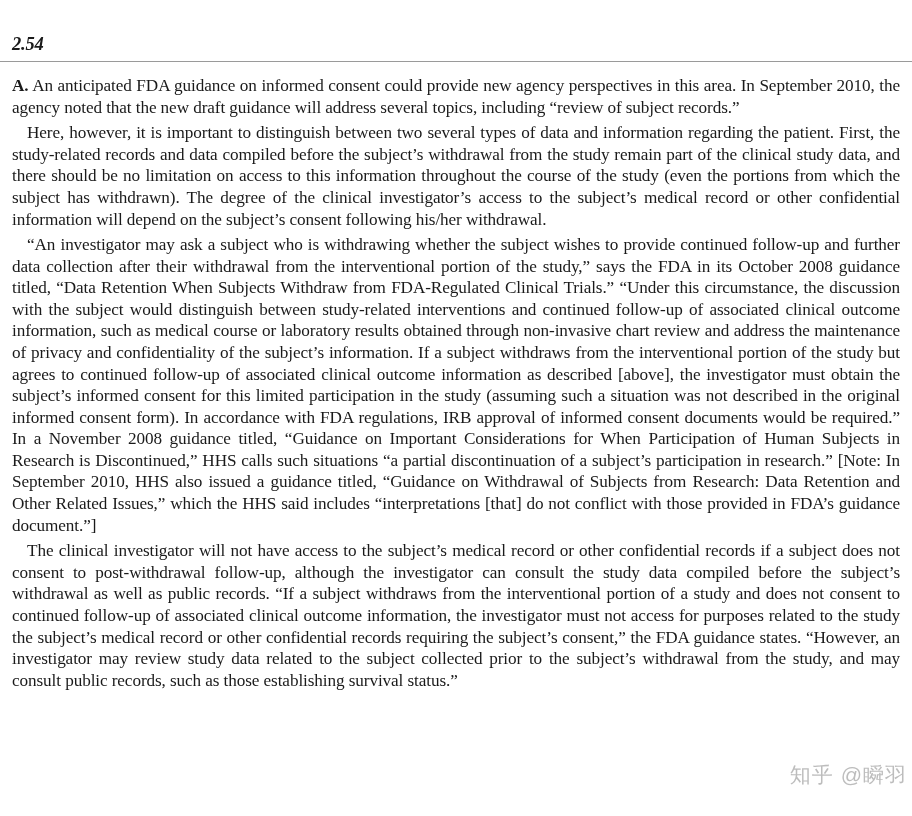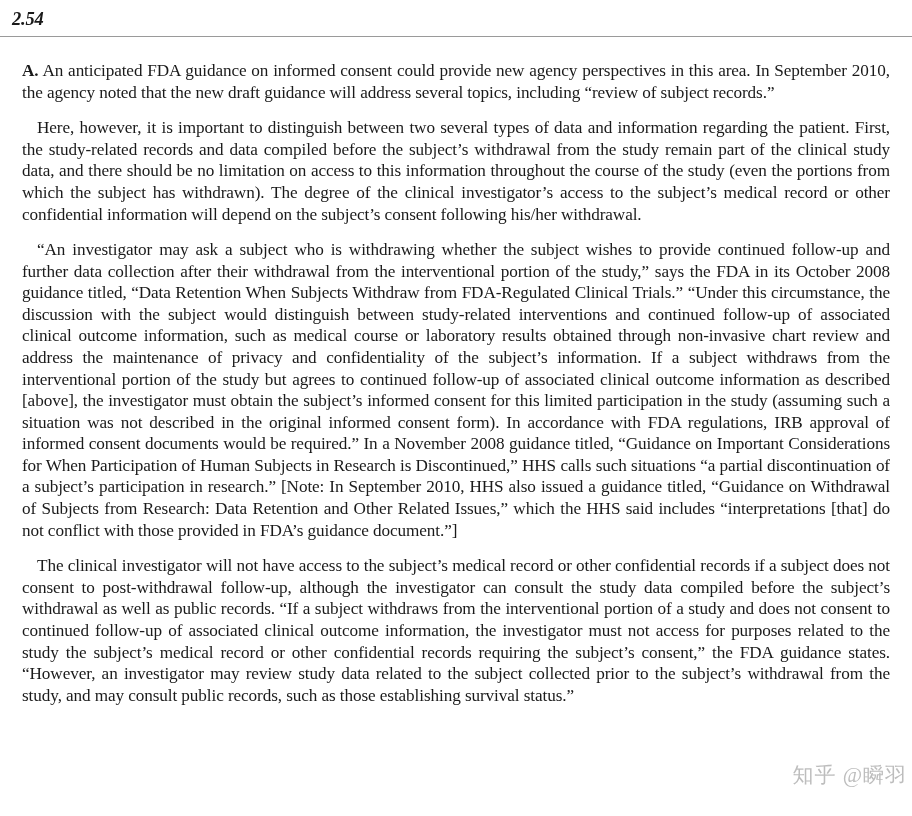--- a/index.html
+++ b/index.html
@@ -17,43 +17,44 @@
     box-sizing: border-box;
   }
   .question-block {
     display: flex;
     padding: 7px 8px 0 12px;
     font-weight: bold;
     font-style: italic;
     font-size: 18.5px;
     line-height: 1.3;
     letter-spacing: -0.2px;
+    margin-top: 25px;
   }
   .qnum { width: 48px; flex-shrink: 0; }
   .qtext { flex: 1; text-align: justify; }
   .divider {
     border: none;
     border-top: 1px solid #9a9a9a;
     margin: 5px 0 0 0;
   }
   .answer {
     padding: 9px 8px 0 8px;
     font-size: 17.2px;
     line-height: 1.255;
     text-align: justify;
     letter-spacing: -0.1px;
   }
-  .p { margin: 14px; }
+  .p { margin: 4px; }
   .p.indent { text-indent: 15px; }
   .alabel { font-weight: bold; font-style: normal; }
   .watermark {
     position: absolute;
     top: 761px;
     right: 5px;
-    font-family: Liberation Serif, serif;
+    font-family: Liberation Sans, sans-serif;
     font-size: 21px;
     color: rgba(172,172,172,0.8);
     letter-spacing: 1px;
     pointer-events: none;
     white-space: nowrap;
   }
 </style>
 </head>
 <body>
 

